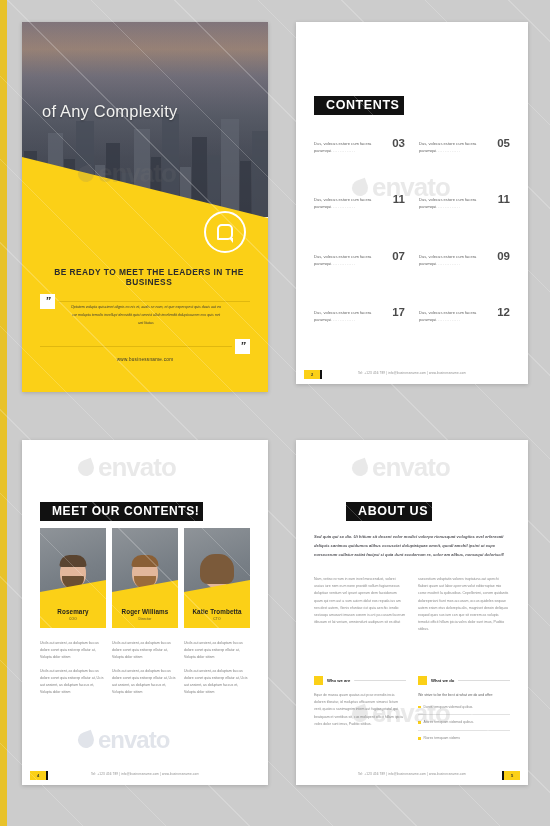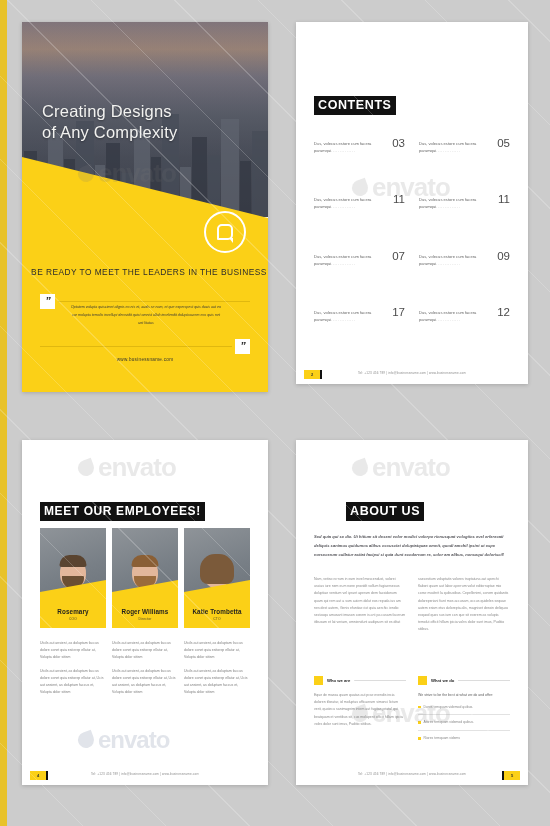--- a/index.html
+++ b/index.html
@@ -64,42 +64,42 @@
     border-radius:5px 5px 5px 1px;
   }
   .logo-glyph:after{
     content:""; position:absolute; right:-2px; bottom:-5px;
     width:4px; height:5px; background:#ffffff;
     clip-path:polygon(0 0,100% 0,100% 100%);
   }
   .cover-tagline {
     position:absolute; left:0; top:245px; width:100%;
     text-align:center; color:#2c2c2c;
-    font-size:8.4px; letter-spacing:.45px; font-weight:400;padding-left:8px;
+    font-size:8.4px; letter-spacing:.45px; font-weight:700;padding-left:8px;
   }
   .quote-block { position:absolute; left:18px; top:272px; width:210px; }
   .quote-rule { position:absolute; height:1px; background:#e0b80f; }
   .qmark {
     position:absolute; width:15px; height:15px; background:#ffffff;
     color:#2b2b2b; font-size:11px; font-weight:700; font-style:italic;
     line-height:15px; text-align:center; letter-spacing:-1px;
   }
   .quote-text {
     position:absolute; left:30px; top:10px; width:152px;
     text-align:center; color:#3a3a36; font-style:italic;
     font-size:3.6px; line-height:2.2;
   }
   .cover-url {
     position:absolute; left:0; top:335px; width:100%;
     text-align:center; color:#35352f; font-size:4.6px; letter-spacing:.3px;
   }
   .black-head {
     display:inline-block; background:#111111; color:#ffffff;
     font-size:12.5px; font-weight:700; letter-spacing:.6px;
-    padding:2px 4px 3px 4px;
+    padding:2px 4px 3px 12px;
   }
   .page-footer {
     position:absolute; bottom:9px; left:0; width:100%;
     text-align:center; color:#8c8c8c; font-size:3.1px; letter-spacing:.15px;
   }
   .page-num-badge {
     position:absolute; bottom:5px; width:16px; height:9px;
     background:#fbd017; color:#3a3a2c; font-size:4px;
     line-height:9px; text-align:center; font-weight:700;
   }
@@ -119,21 +119,21 @@
   }
   .toc-item { display:flex; align-items:flex-start; }
   .toc-text {
     flex:1; color:#666666; font-size:4.1px; line-height:1.75;
     padding-top:2px;
   }
   .toc-dots {
     display:inline-block; color:#b9b9b9; letter-spacing:.6px;
   }
   .toc-num {
-    color:#4a4a4a; font-size:11.5px; font-weight:400;
+    color:#4a4a4a; font-size:11.5px; font-weight:700;
     margin-left:20px; line-height:1;
   }
 
   
   #page-team .black-head { position:absolute; left:18px; top:62px; font-size:12px; }
   .team-row {
     position:absolute; left:18px; top:88px; width:210px;
     display:flex; gap:6px;
   }
   .team-card { width:66px; }
@@ -249,21 +249,20 @@
         <div class="bld l" style="left:158px;width:11px; height:50px;"></div>
         <div class="bld d" style="left:170px;width:15px; height:80px;"></div>
         <div class="bld" style="left:186px;width:12px; height:62px;"></div>
         <div class="bld l" style="left:199px;width:18px; height:98px;"></div>
         <div class="bld d" style="left:218px;width:11px; height:56px;"></div>
         <div class="bld" style="left:230px;width:16px; height:86px;"></div>
       </div>
     </div>
 
     <div class="cover-title">
-      <div>Creating Designs</div>
       <div>of Any Complexity</div>
     </div>
 
     <div class="cover-yellow"></div>
 
     <div class="logo-circle">
       <div class="logo-glyph"></div>
     </div>
 
     <div class="cover-tagline">BE READY TO MEET THE LEADERS IN THE BUSINESS</div>
@@ -318,21 +317,21 @@
     </div>
 
     <div class="page-footer">Tel: +123 456 789 | info@businessname.com | www.businessname.com</div>
     <div class="page-num-badge lft">
       <span>2</span>
       <span class="badge-tick r"></span>
     </div>
   </div>
 
   <div class="page" id="page-team">
-    <div class="black-head">MEET OUR  EMPLOYEES!</div>
+    <div class="black-head">MEET OUR  CONTENTS!</div>
 
     <div class="team-row">
       <div class="team-card">
         <div class="team-photo">
           <div class="face">
               <div class="head">
                 <div class="hair" style="background:#5a4430;"></div>
                 <div class="beard" style="background:#6b4f33;"></div>
               </div>
             </div>

